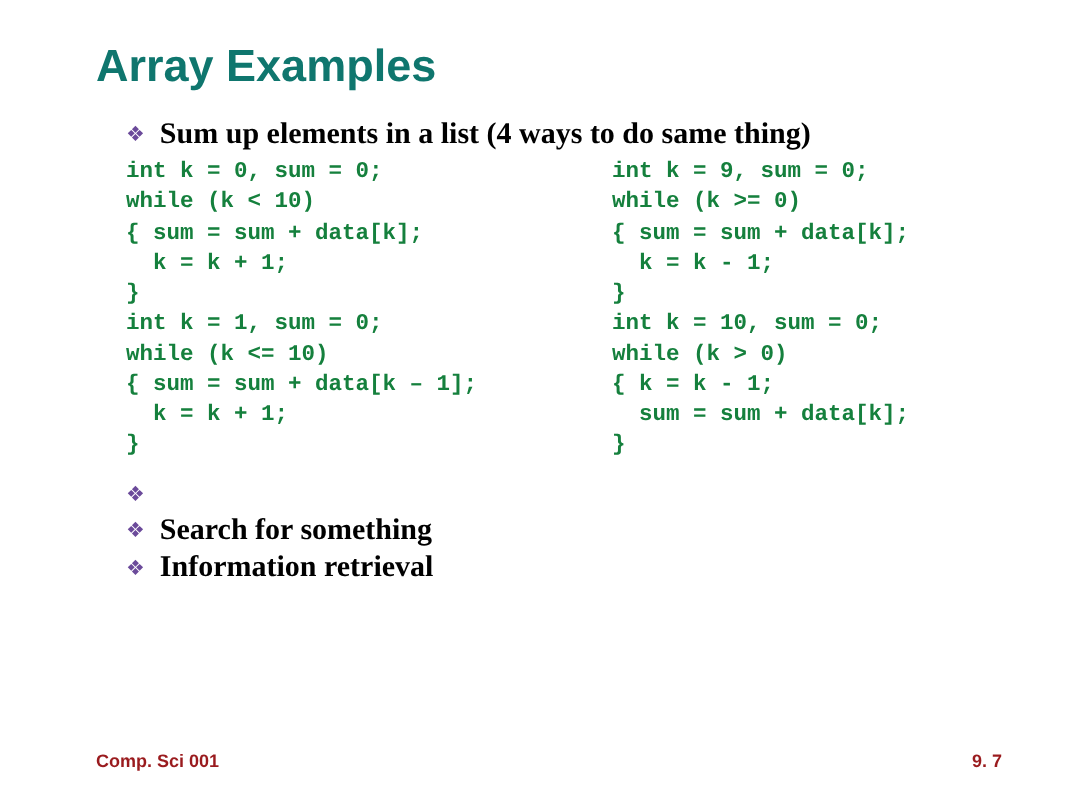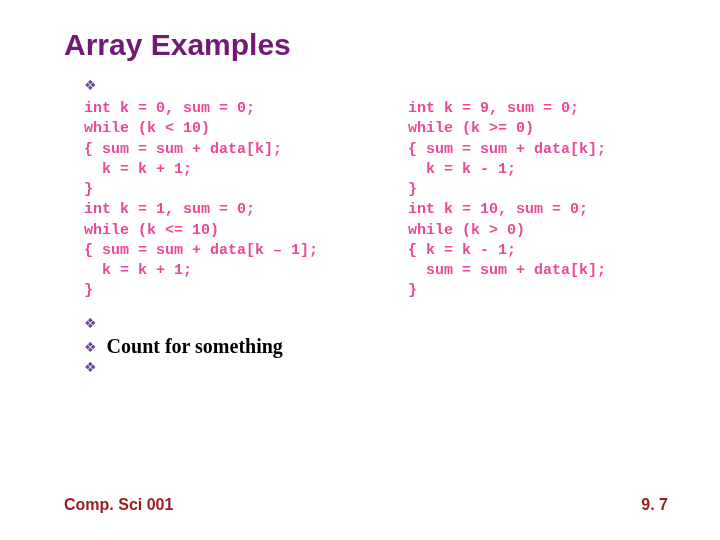--- a/index.html
+++ b/index.html
@@ -7,21 +7,21 @@
     width: 720px;
     height: 540px;
     background: #fff;
     font-family: "Times New Roman", Times, serif;
     position: relative;
     padding: 28px 52px 0 64px;
   }
   .title {
     font-family: Arial, Helvetica, sans-serif;
     font-weight: bold;
-    color: #701a75;
+    color: #0f766e;
     font-size: 30px;
     margin-bottom: 16px;
   }
   .bullet-row {
     display: flex;
     align-items: baseline;
     margin-left: 20px;
     margin-bottom: 2px;
   }
   .dia {
@@ -46,42 +46,43 @@
   .code-col.right {
     flex: 0 0 260px;
     margin-left: 4px;
   }
   pre {
     font-family: "Courier New", Courier, monospace;
     font-weight: bold;
     font-size: 15px;
     line-height: 1.35;
     white-space: pre;
-    color: #ec4899;
+    color: #15803d;
   }
   .footer {
     position: absolute;
     bottom: 26px;
     left: 64px;
     right: 52px;
     display: flex;
     justify-content: space-between;
     font-family: Arial, Helvetica, sans-serif;
     font-weight: bold;
-    font-size: 16px;
+    font-size: 12px;
     color: #9a1b1e;
   }
 </style>
 </head>
 <body>
 
 <h1 class="title">Array Examples</h1>
 
 <div class="bullet-row">
   <span class="dia">❖</span>
+  <span class="bullet-text">Sum up elements in a list (4 ways to do same thing)</span>
 </div>
 
 <div class="code-cols">
   <div class="code-col">
     <pre>int k = 0, sum = 0;
 while (k &lt; 10)
 { sum = sum + data[k];
   k = k + 1;
 }
 int k = 1, sum = 0;
@@ -102,22 +103,23 @@
   sum = sum + data[k];
 }</pre>
   </div>
 </div>
 
 <div class="bullet-row">
   <span class="dia">❖</span>
 </div>
 <div class="bullet-row">
   <span class="dia">❖</span>
-  <span class="bullet-text">Count for something</span>
+  <span class="bullet-text">Search for something</span>
 </div>
 <div class="bullet-row">
   <span class="dia">❖</span>
+  <span class="bullet-text">Information retrieval</span>
 </div>
 
 <div class="footer">
   <span>Comp. Sci 001</span>
   <span>9. 7</span>
 </div>
 
 </body></html>

